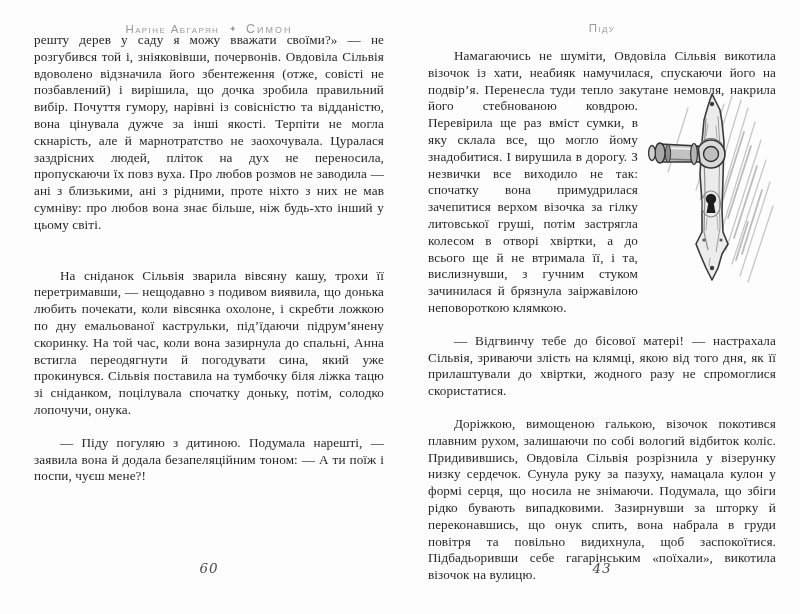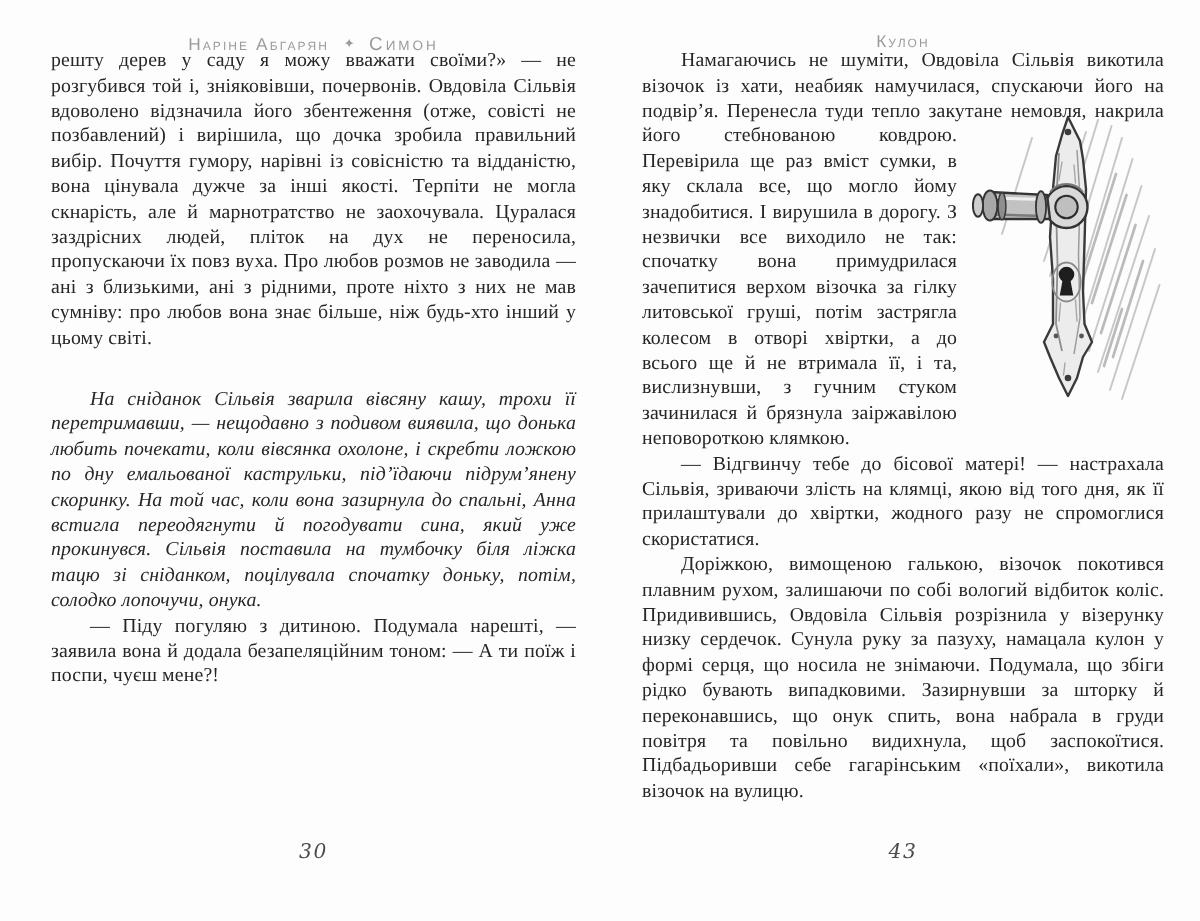--- a/index.html
+++ b/index.html
@@ -35,22 +35,22 @@
   }
 
   .body-text{
     position:absolute;top:32px;left:0;right:0;
     font-size:13.2px;
     line-height:16.8px;
     text-align:justify;
     letter-spacing:0.1px;
   }
   .body-text p{margin:0;padding:0;}
-  .body-text p.indent{text-indent:26px;}
-  .body-text p.gap{margin-top:24px;font-style:italic;}
+  .body-text p.indent{text-indent:26px;margin-top:16px;}
+  .body-text p.gap{margin-top:34px;}
 
   .page-number{
     position:absolute;top:560px;left:0;right:0;
     text-align:center;
     font-family:"DejaVu Serif", serif;
     font-style:italic;
     font-size:13.5px;
     color:#4a4a4a;
     letter-spacing:1px;
   }
@@ -73,26 +73,26 @@
     <header class="running-head">
       <span>Наріне Абгарян</span>
       <span class="sep">✦</span>
       <span class="book-title">Симон</span>
     </header>
     <div class="body-text" id="left-body">
         <p class="">решту дерев у саду я можу вважати своїми?» — не розгубився той і, зніяковівши, почервонів. Овдовіла Сільвія вдоволено відзначила його збентеження (отже, совісті не позбавлений) і вирішила, що дочка зробила правильний вибір. Почуття гумору, нарівні із совісністю та відданістю, вона цінувала дужче за інші якості. Терпіти не могла скнарість, але й марнотратство не заохочувала. Цуралася заздрісних людей, пліток на дух не переносила, пропускаючи їх повз вуха. Про любов розмов не заводила — ані з близькими, ані з рідними, проте ніхто з них не мав сумніву: про любов вона знає більше, ніж будь-хто інший у цьому світі.</p>
         <p class="indent gap">На сніданок Сільвія зварила вівсяну кашу, трохи її перетримавши, — нещодавно з подивом виявила, що донька любить почекати, коли вівсянка охолоне, і скребти ложкою по дну емальованої каструльки, під’їдаючи підрум’янену скоринку. На той час, коли вона зазирнула до спальні, Анна встигла переодягнути й погодувати сина, який уже прокинувся. Сільвія поставила на тумбочку біля ліжка тацю зі сніданком, поцілувала спочатку доньку, потім, солодко лопочучи, онука.</p>
         <p class="indent">— Піду погуляю з дитиною. Подумала нарешті, — заявила вона й додала безапеляційним тоном: — А ти поїж і поспи, чуєш мене?!</p>
       </div>
-    <div class="page-number">30</div>
+    <div class="page-number">60</div>
   </section>
 
   <section class="page page-right">
     <header class="running-head">
-      <span>Кулон</span>
+      <span>Піду</span>
     </header>
     <div class="body-text" id="right-body">
         <p class="indent">Намагаючись не шуміти, Овдовіла Сільвія викотила візочок із хати, неабияк намучилася, спускаючи його на подвір’я. Перенесла туди тепло 
   <span class="illustration-float">
             <svg viewBox="0 0 128 208" xmlns="http://www.w3.org/2000/svg">
 
     <g stroke="#c7c7c7" stroke-width="1.3" stroke-linecap="round">
       <line x1="84" y1="14" x2="52" y2="118"></line>
       <line x1="93" y1="18" x2="60" y2="128"></line>
       <line x1="100" y1="26" x2="66" y2="140"></line>

